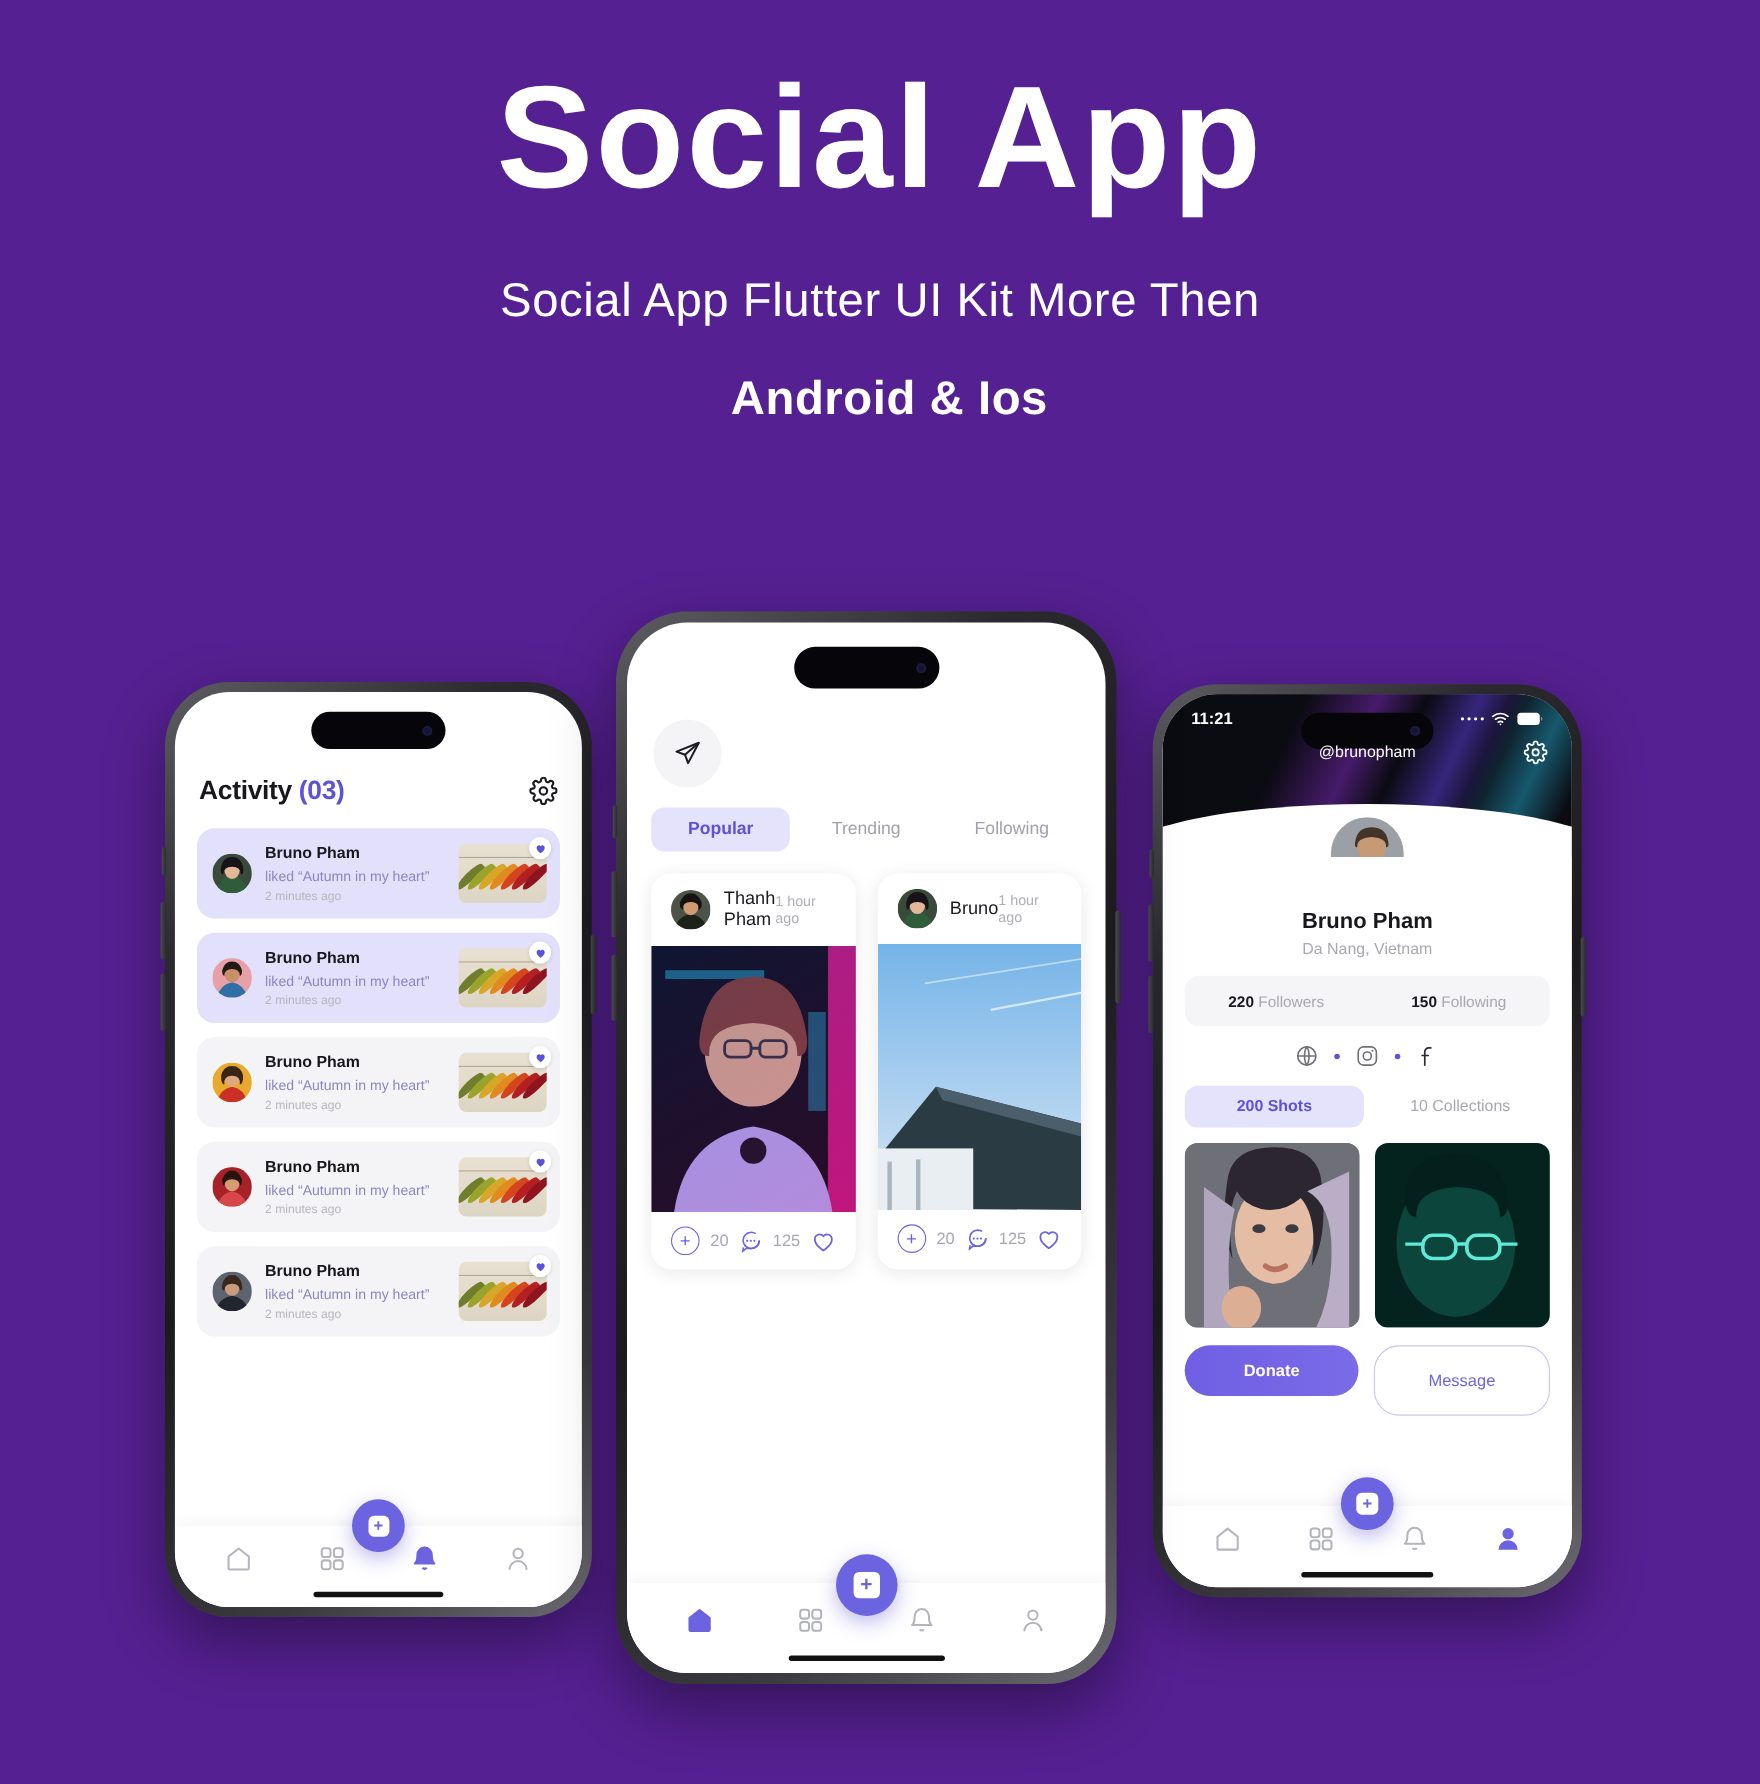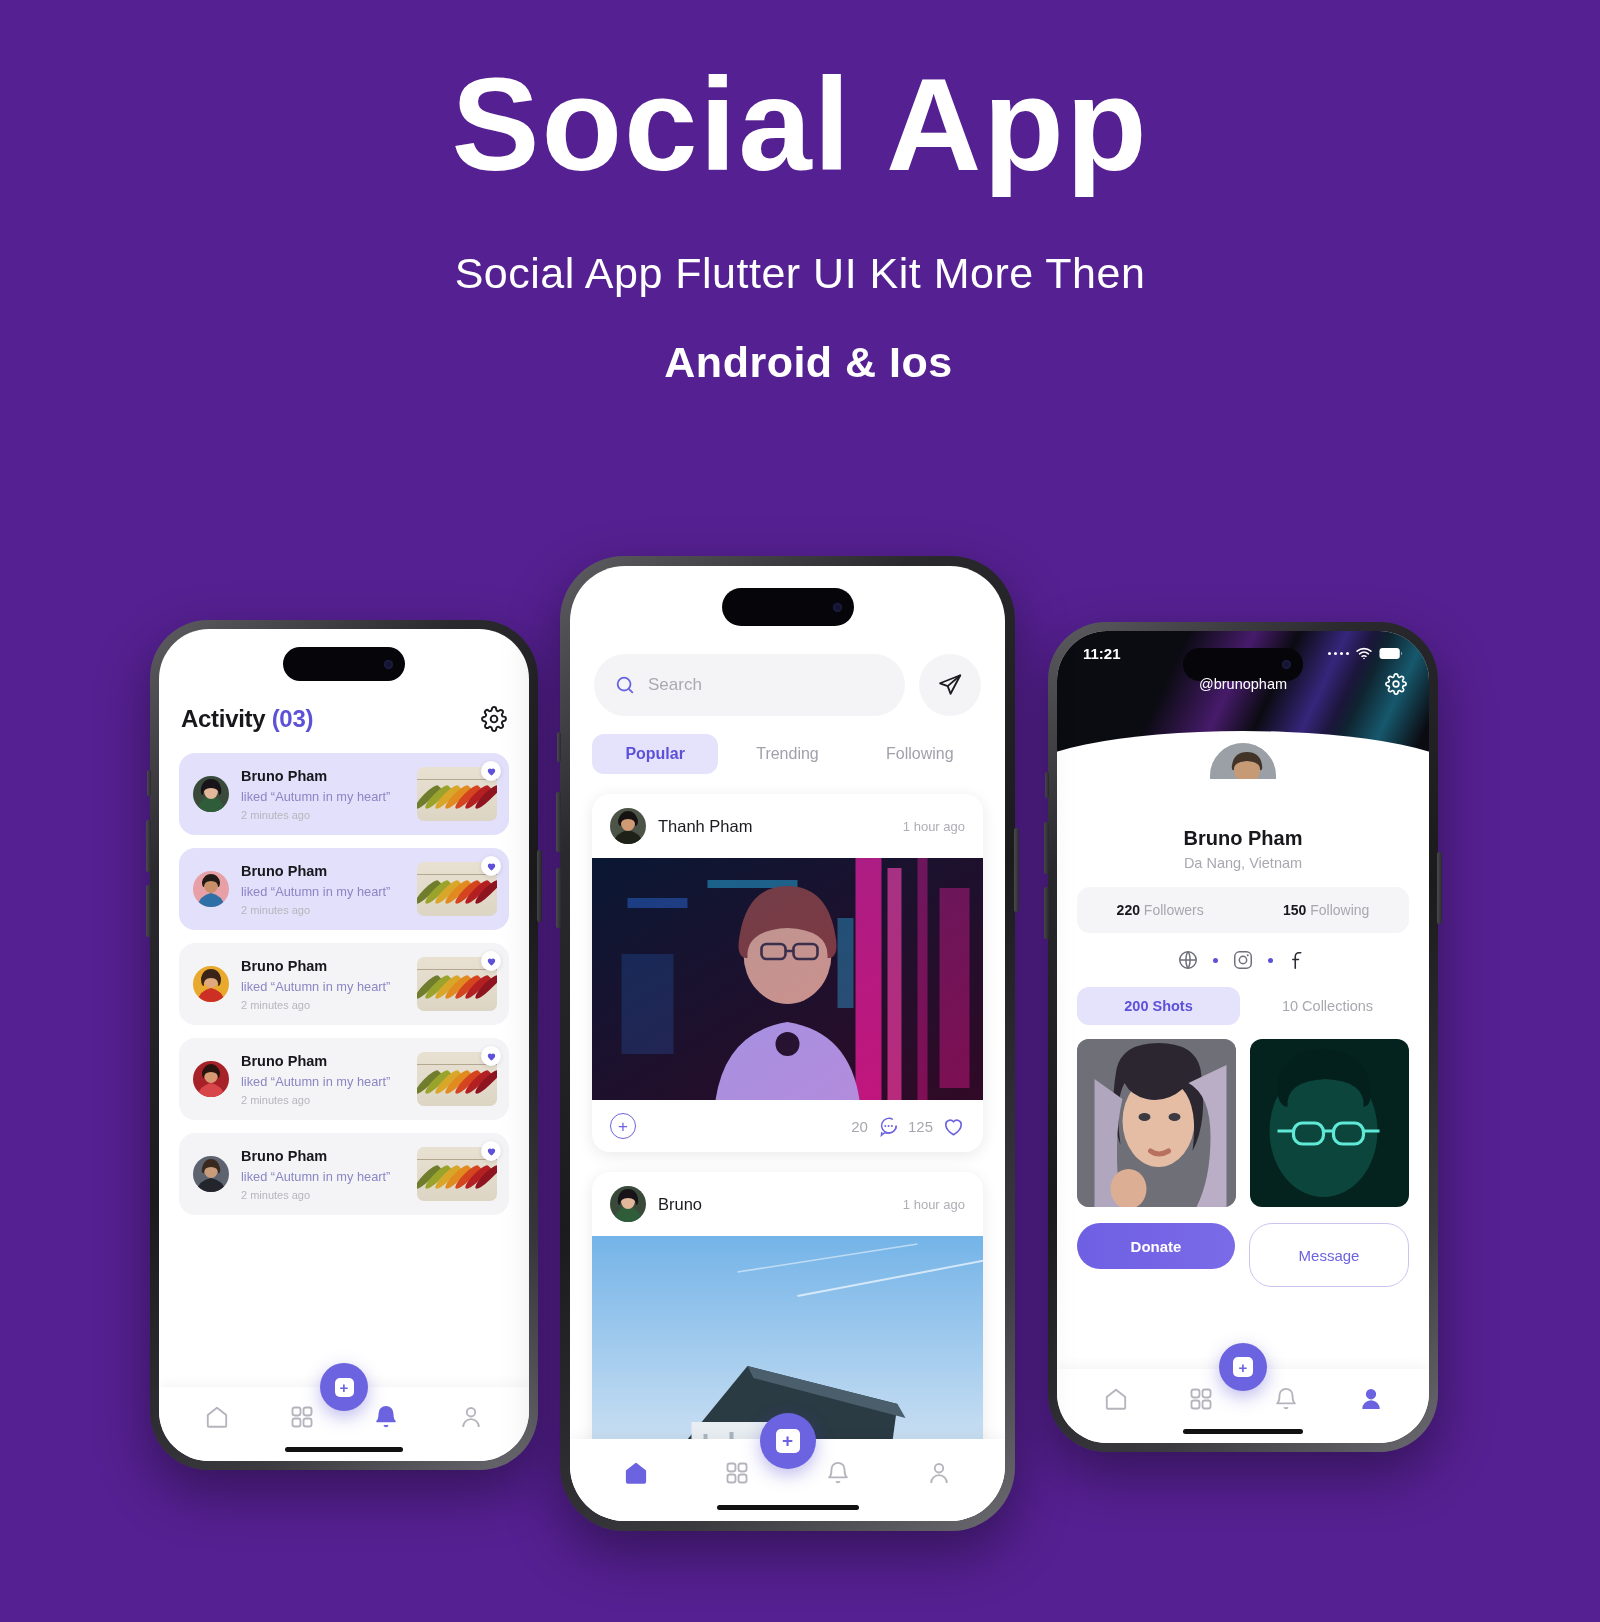--- a/index.html
+++ b/index.html
@@ -162,21 +162,21 @@
     width: 62px; height: 62px; border-radius: 50%; background: #f4f4f7;
     display: flex; align-items: center; justify-content: center; flex: 0 0 62px;
   }
   .tabs { display: flex; align-items: center; padding: 0 22px; margin-top: 18px; gap: 6px; }
   .tab {
     flex: 1; text-align: center; font-size: 16px; color: #a1a1ab;
     padding: 11px 0; border-radius: 12px; font-weight: 400;
   }
   .tab.active { background: #e5e3fb; color: #5c51d8; font-weight: 700; }
 
-  .feed { padding: 0 22px; margin-top: 20px; display: flex; flex-direction: column; gap: 20px; }
+  .feed { padding: 0 22px; margin-top: 20px; display: flex; flex-direction: row; gap: 20px; }
   .post { background: #fff; border-radius: 18px; box-shadow: 0 3px 16px rgba(0,0,0,.09); overflow: hidden; }
   .post-head { display: flex; align-items: center; padding: 14px 18px; }
   .post-ava { width: 36px; height: 36px; border-radius: 50%; overflow: hidden; flex: 0 0 36px; }
   .post-name { font-size: 16.5px; color: #1b1b20; margin-left: 12px; flex: 1; }
   .post-time { font-size: 13px; color: #aeaeb6; }
   .post-img { width: 100%; height: 242px; position: relative; overflow: hidden; }
   .post-actions { display: flex; align-items: center; padding: 13px 18px; }
   .plus-circ {
     width: 26px; height: 26px; border-radius: 50%;
     border: 1.8px solid #6c63e0; color: #6c63e0;
@@ -469,29 +469,20 @@
     <div class="btn-side" style="left:-4px;top:236px;width:5px;height:60px;"></div>
     <div class="btn-side" style="left:-4px;top:312px;width:5px;height:60px;"></div>
     <div class="btn-side" style="right:-4px;top:272px;width:5px;height:84px;"></div>
     <div class="frame">
       <div class="screen">
         <div class="island">
             <span class="cam"></span>
           </div>
 
         <div class="search-row">
-          <div class="search-box">
-            <span>
-              <svg width="22" height="22" viewBox="0 0 24 24" fill="none" stroke="#6c63e0" stroke-width="2" stroke-linecap="round">
-                <circle cx="11" cy="11" r="7"></circle>
-                  <path d="M20 20l-3.6-3.6"></path>
-              </svg>
-            </span>
-            <span class="search-ph">Search</span>
-          </div>
           <div class="send-btn">
             <svg width="26" height="26" viewBox="0 0 24 24" fill="none" stroke="#1b1b20" stroke-width="1.7" stroke-linejoin="round">
               <path d="M21.5 3 2.8 10.4l7.1 2.6 2.6 7.1L21.5 3z"></path>
                 <path d="M9.9 13 21.5 3"></path>
             </svg>
           </div>
         </div>
 
         <div class="tabs" id="feed-tabs">
             <span class="tab active">Popular</span>

